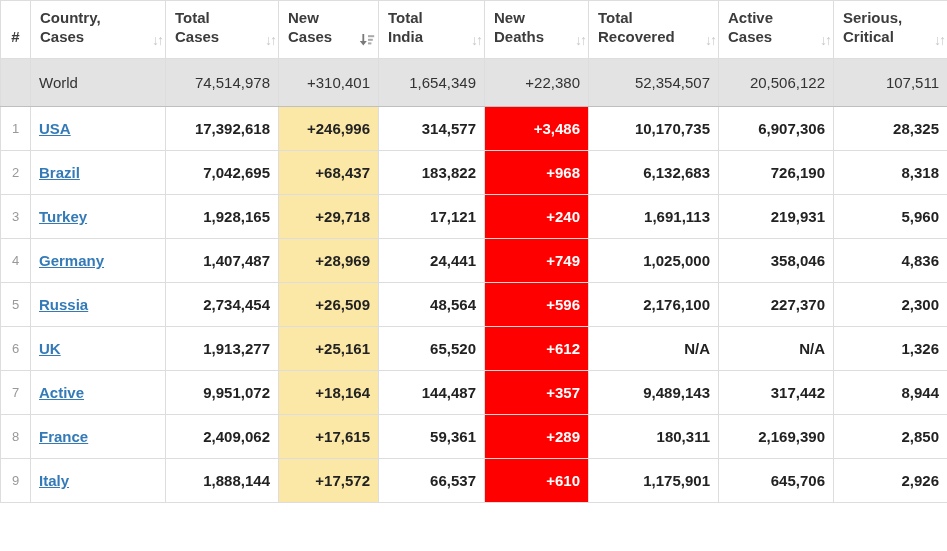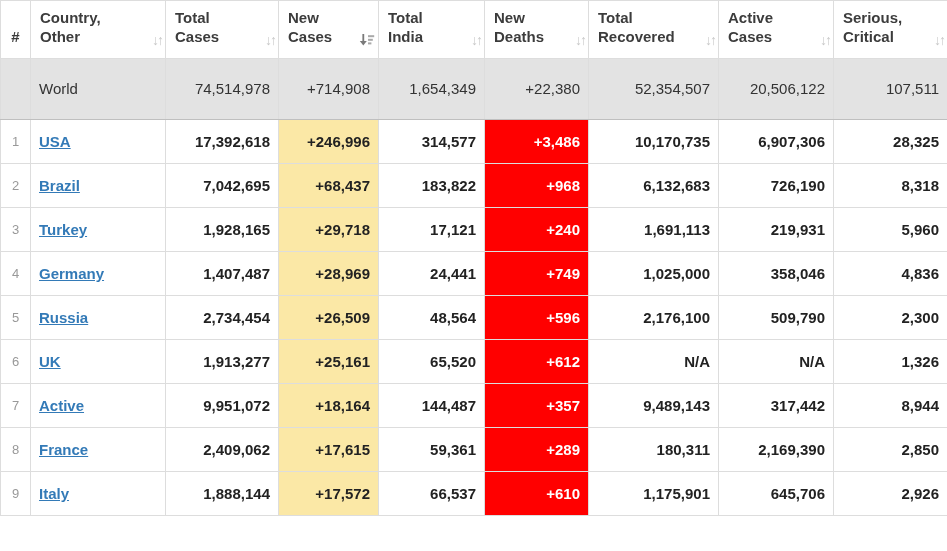--- a/index.html
+++ b/index.html
@@ -74,21 +74,21 @@
     cursor:pointer;
     text-align:right;
   }
   td.c-newcases{background:var(--yellow);margin-left:32px;}
   td.c-newdeaths{background:var(--red);color:#fff;padding-left:43px;}
   tr.world-row td{
     background:var(--worldbg);
     font-weight:normal;
     color:#333;
     border-bottom:1px solid #bfbfbf;
-    height:61px;
+    height:48px;
   }
 </style>
 </head>
 <body>
 
 <table class="stats-table">
   <colgroup>
     <col style="width:30px">
       <col style="width:135px">
       <col style="width:113px">
@@ -96,21 +96,21 @@
       <col style="width:106px">
       <col style="width:104px">
       <col style="width:130px">
       <col style="width:115px">
       <col style="width:114px">
   </colgroup>
   <thead>
     <tr>
       <th class="th-rank"><span>#</span></th>
       <th>
-        <span class="th-label">Country, Other</span>
+        <span class="th-label">Country, Cases</span>
         <span class="sort-icon">↓↑</span>
       </th>
       <th>
         <span class="th-label">Total Cases</span>
         <span class="sort-icon">↓↑</span>
       </th>
       <th>
         <span class="th-label">New Cases</span>
         <span class="sort-icon-svg">
           <svg width="16" height="14" viewBox="0 0 16 14">
@@ -142,21 +142,21 @@
         <span class="th-label">Serious, Critical</span>
         <span class="sort-icon">↓↑</span>
       </th>
     </tr>
   </thead>
   <tbody>
     <tr class="world-row">
       <td class="c-rank"></td>
       <td class="c-country">World</td>
       <td>74,514,978</td>
-      <td>+714,908</td>
+      <td>+310,401</td>
       <td>1,654,349</td>
       <td>+22,380</td>
       <td>52,354,507</td>
       <td>20,506,122</td>
       <td>107,511</td>
     </tr>
     <tr class="data-row">
       <td class="c-rank">1</td>
       <td class="c-country"><a class="country-link">USA</a></td>
       <td>17,392,618</td>
@@ -201,21 +201,21 @@
       <td>4,836</td>
     </tr>
     <tr class="data-row">
       <td class="c-rank">5</td>
       <td class="c-country"><a class="country-link">Russia</a></td>
       <td>2,734,454</td>
       <td class="c-newcases">+26,509</td>
       <td>48,564</td>
       <td class="c-newdeaths">+596</td>
       <td>2,176,100</td>
-      <td>509,790</td>
+      <td>227,370</td>
       <td>2,300</td>
     </tr>
     <tr class="data-row">
       <td class="c-rank">6</td>
       <td class="c-country"><a class="country-link">UK</a></td>
       <td>1,913,277</td>
       <td class="c-newcases">+25,161</td>
       <td>65,520</td>
       <td class="c-newdeaths">+612</td>
       <td>N/A</td>

